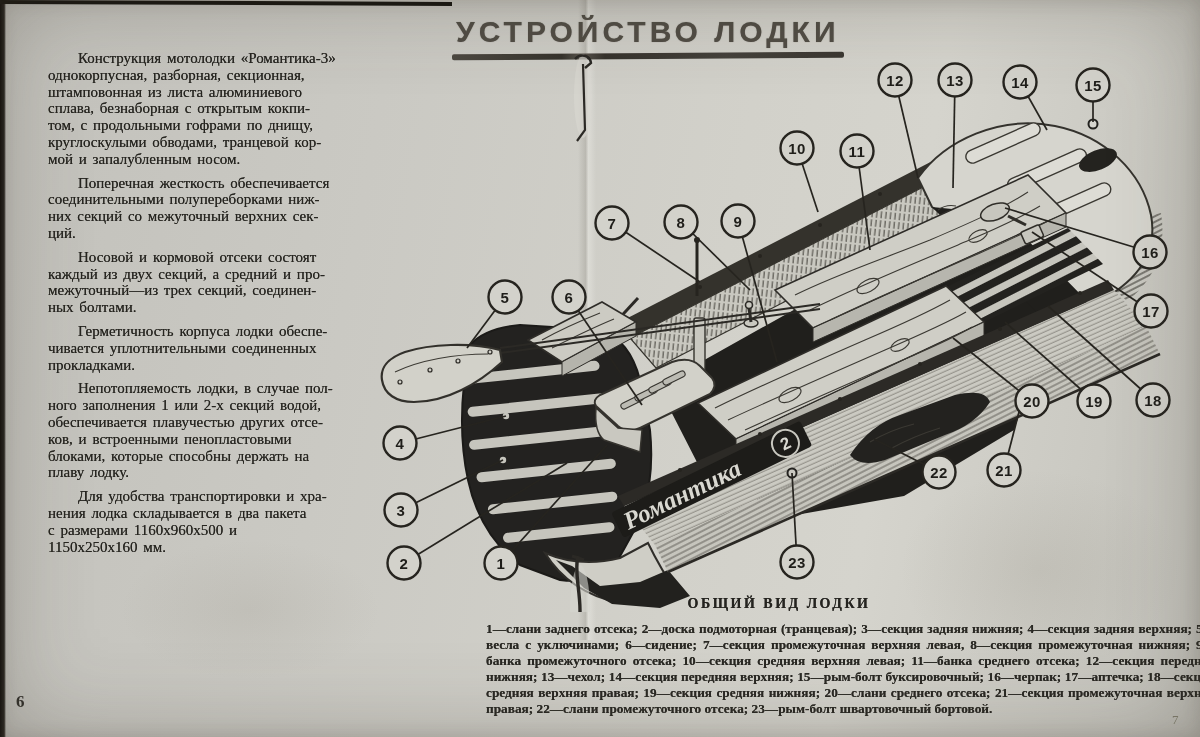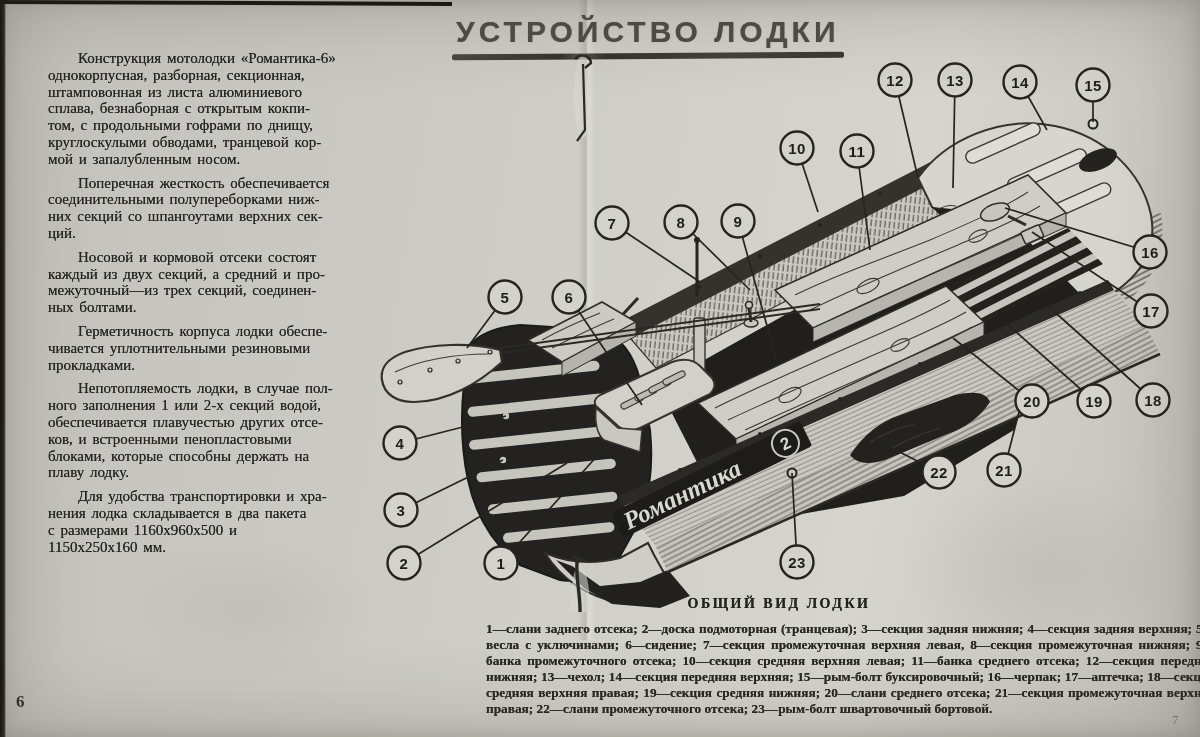--- a/index.html
+++ b/index.html
@@ -67,37 +67,37 @@
 
 <div class="page">
   <div class="stain stain1"></div>
   <div class="stain stain2"></div>
   <div class="crease"></div>
 
   <h1 class="title">УСТРОЙСТВО ЛОДКИ</h1>
   <div class="title-rule"></div>
 
   <div class="col-left">
-    <p>Конструкция мотолодки «Романтика-6»
+    <p>Конструкция мотолодки «Романтика-3»
 однокорпусная, разборная, секционная,
 штамповонная из листа алюминиевого
 сплава, безнаборная с открытым кокпи-
 том, с продольными гофрами по днищу,
 круглоскулыми обводами, транцевой кор-
 мой и запалубленным носом.</p>
     <p>Поперечная жесткость обеспечивается
 соединительными полупереборками ниж-
-них секций со шпангоутами верхних сек-
+них секций со межуточный верхних сек-
 ций.</p>
     <p>Носовой и кормовой отсеки состоят
 каждый из двух секций, а средний и про-
 межуточный—из трех секций, соединен-
 ных болтами.</p>
     <p>Герметичность корпуса лодки обеспе-
-чивается уплотнительными резиновыми
+чивается уплотнительными соединенных
 прокладками.</p>
     <p>Непотопляемость лодки, в случае пол-
 ного заполнения 1 или 2-х секций водой,
 обеспечивается плавучестью других отсе-
 ков, и встроенными пенопластовыми
 блоками, которые способны держать на
 плаву лодку.</p>
     <p>Для удобства транспортировки и хра-
 нения лодка складывается в два пакета
 с размерами 1160х960х500 и

